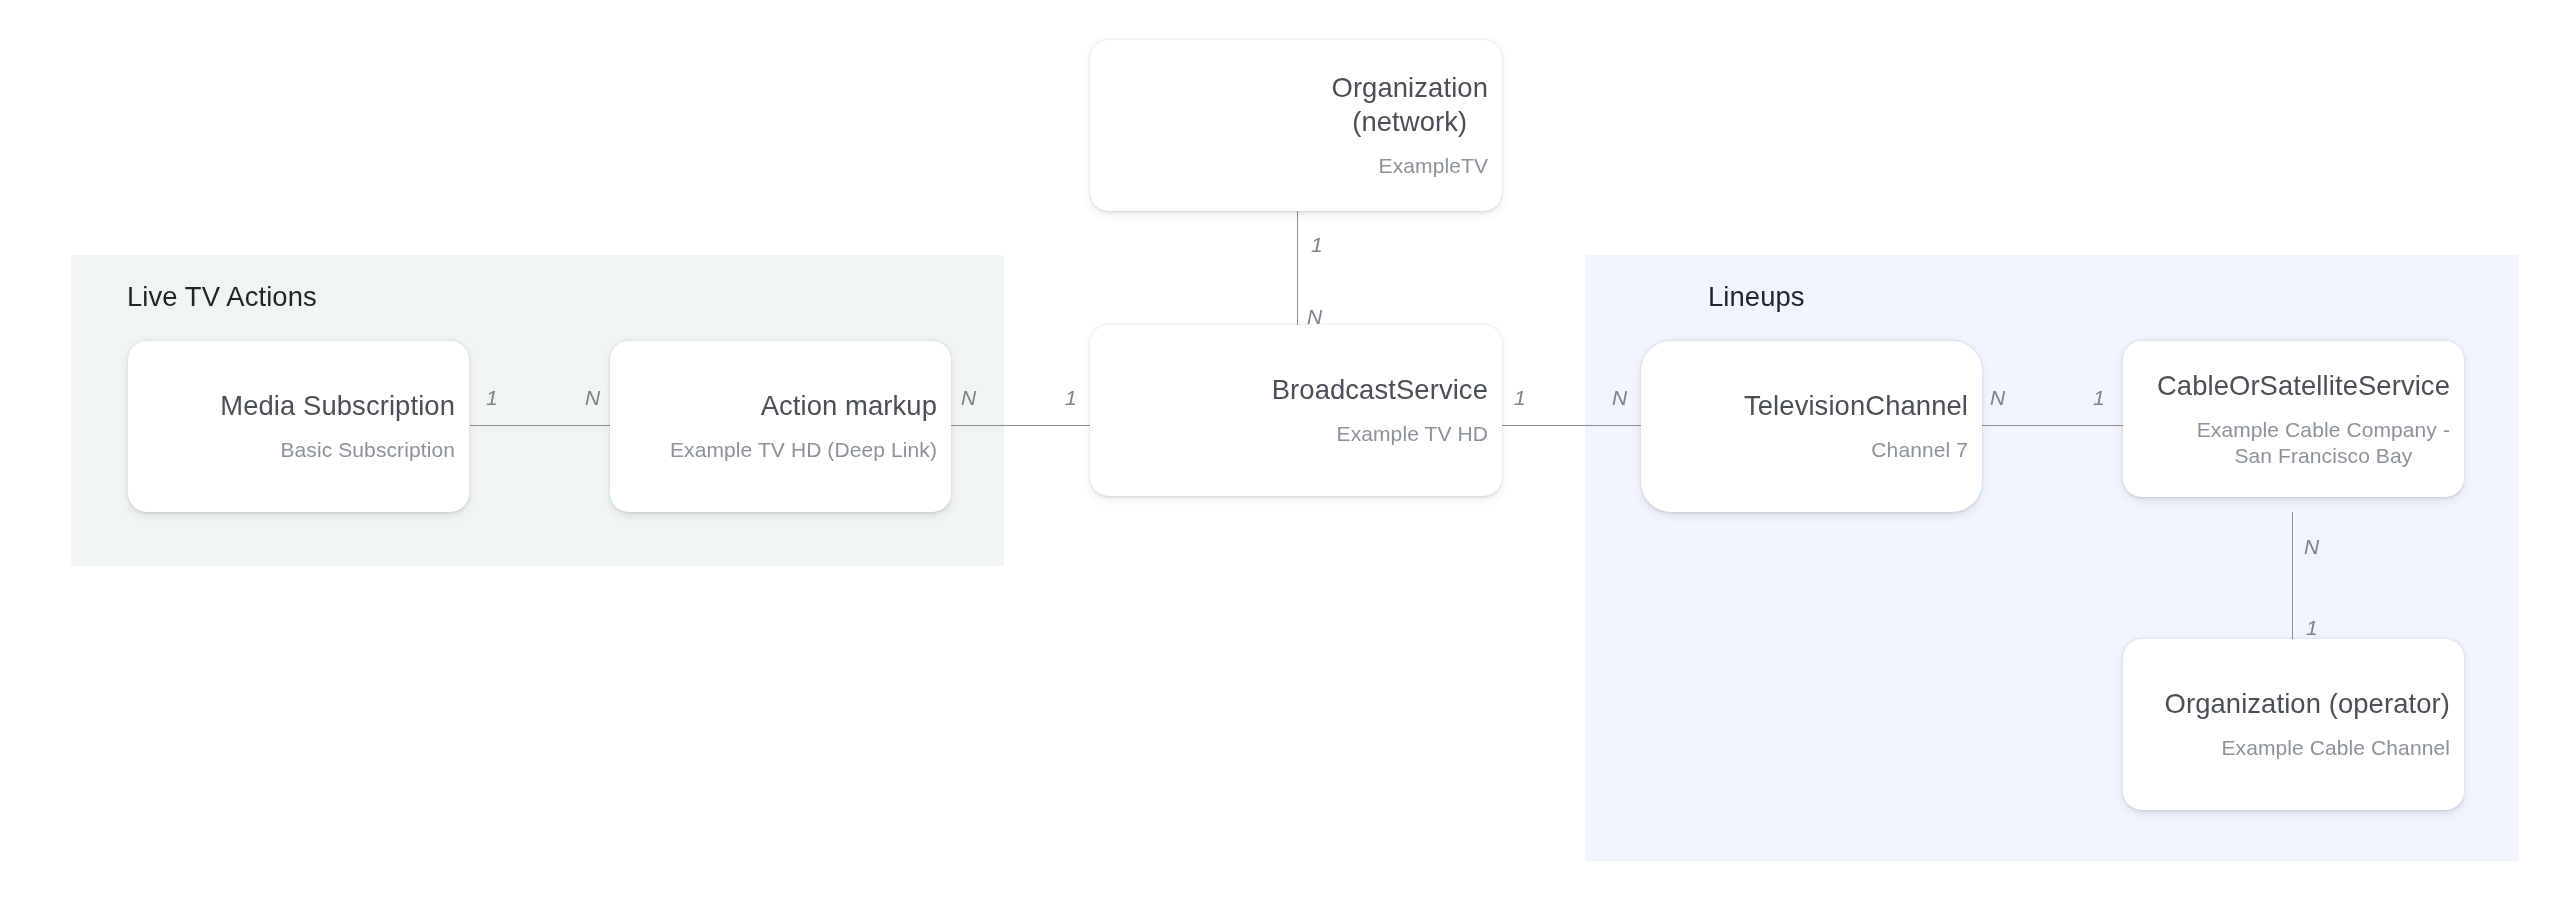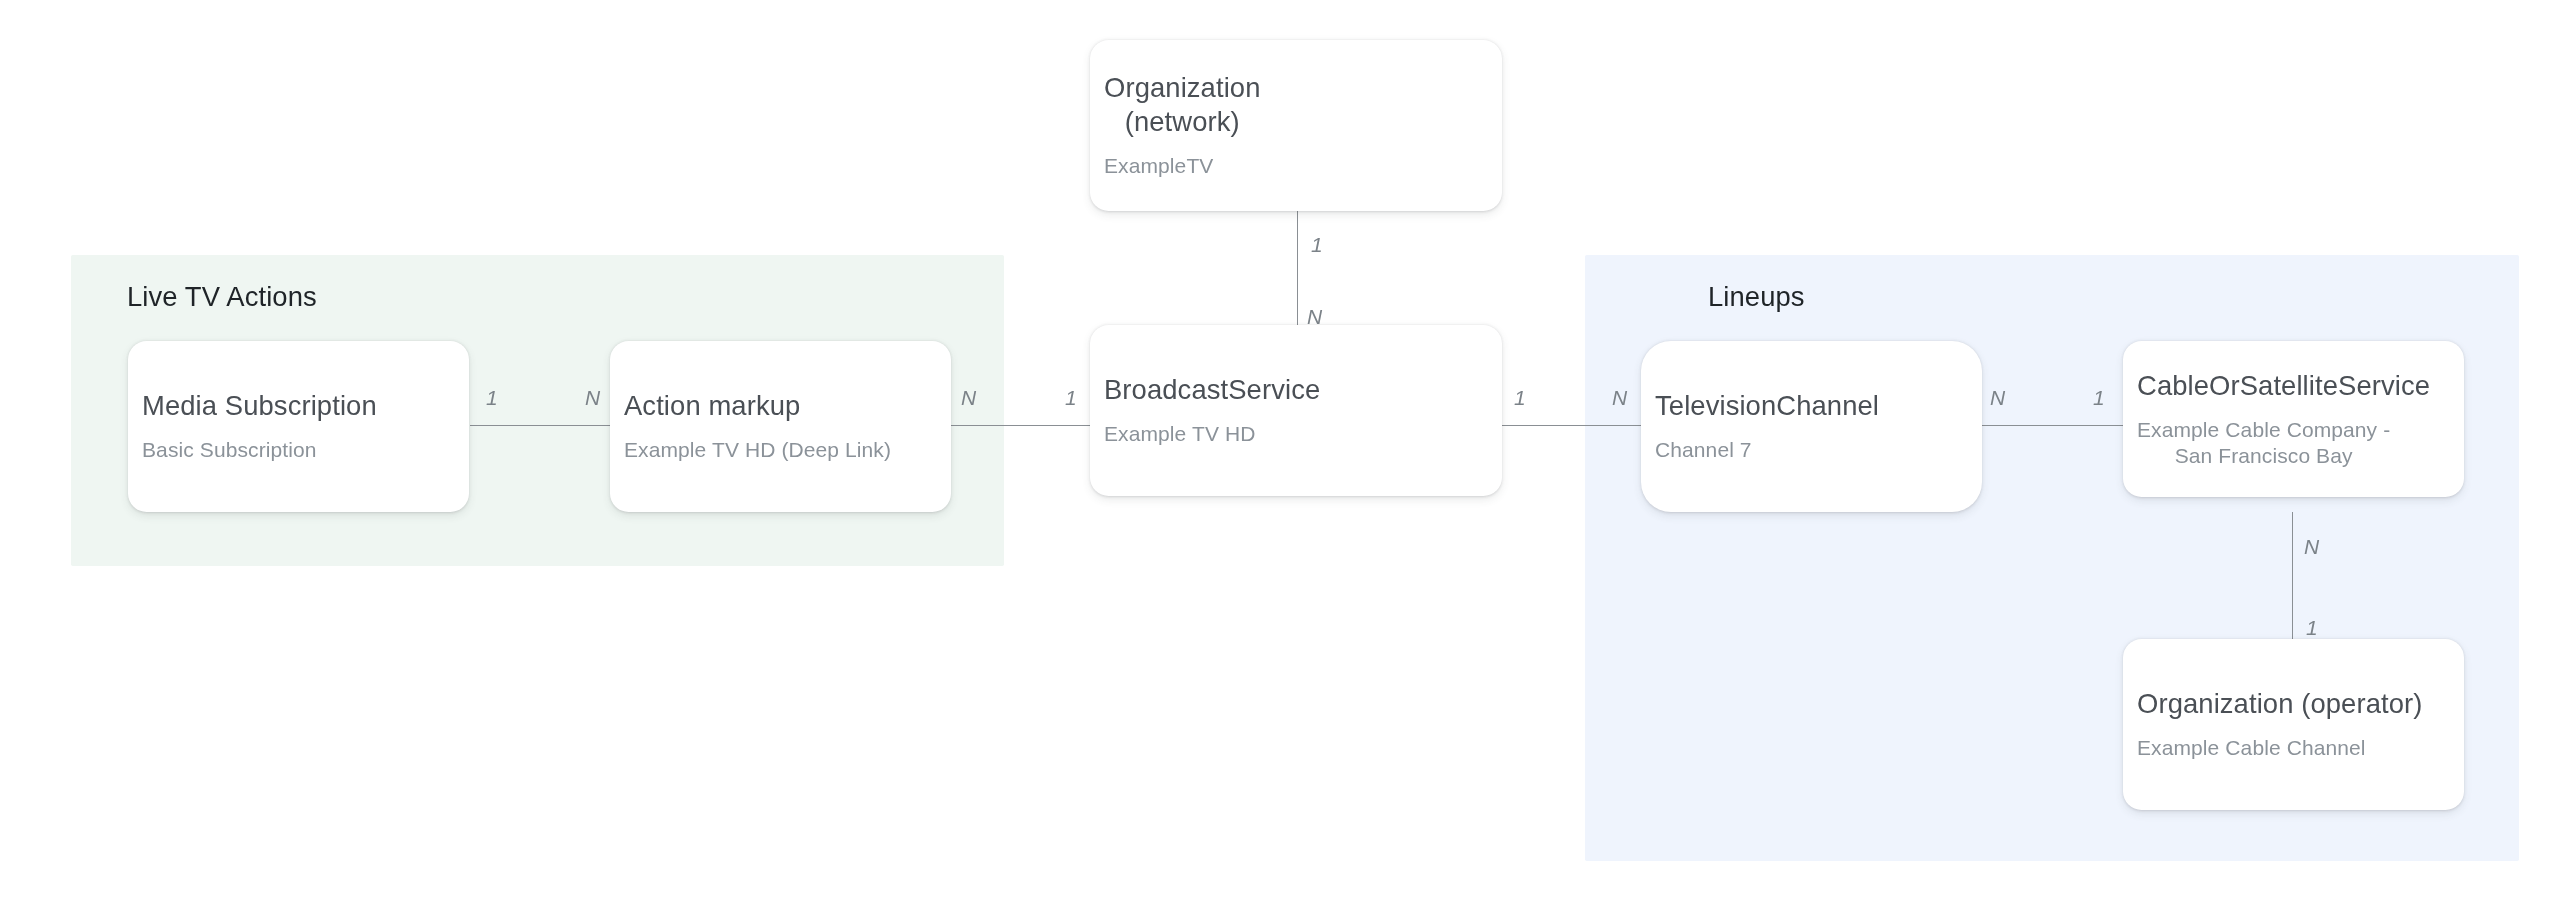--- a/index.html
+++ b/index.html
@@ -34,21 +34,21 @@
   }
 
   
   .node {
     position: absolute;
     background: #ffffff;
     border-radius: 18.6px;
     box-shadow: 0 0.9px 2.7px rgba(60,64,67,0.16), 0 3.5px 8.8px rgba(60,64,67,0.10);
     display: flex;
     flex-direction: column;
-    align-items: flex-start;
+    align-items: flex-end;
     justify-content: center;
     box-sizing: border-box;
     padding: 8.8px 14px;
     z-index: 5;
   }
   .node-title {
     font-size: 27.4px;
     line-height: 34px;
     color: #4a4f55;
     text-align: center;

